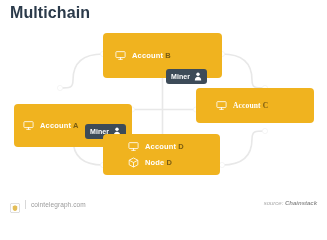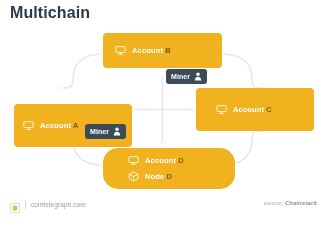--- a/index.html
+++ b/index.html
@@ -27,24 +27,24 @@
   }
   #connectors{position:absolute;left:0;top:0;width:327px;height:170px;}
 
   
   .node-card{
     position:absolute;
     background:#f0b31f;
     border-radius:4px;
     box-sizing:border-box;
   }
-  .card-top   { left:103px; top:11px;  width:119px; height:35px; }
+  .card-top   { left:103px; top:11px;  width:119px; height:45px; }
   .card-left  { left:14px;  top:66px;  width:118px; height:43px;margin-top:16px; }
-  .card-right { left:196px; top:66px;  width:118px; height:43px; }
-  .card-bottom{ left:103px; top:126px; width:132px; height:41px;border-radius:15px; }
+  .card-right { left:196px; top:66px;  width:118px; height:35px;font-family:Liberation Serif, serif; }
+  .card-bottom{ left:103px; top:112px; width:117px; height:41px; }
 
   .card-inner{
     position:absolute;
     display:flex;flex-direction:column;
     justify-content:center;
     gap:3px;
   }
   .card-top   .card-inner{ left:12px;  top:0;  bottom:0; }
   .card-left  .card-inner{ left:9px;   top:0;  bottom:0; }
   .card-right .card-inner{ left:20px;  top:0;  bottom:0; }

